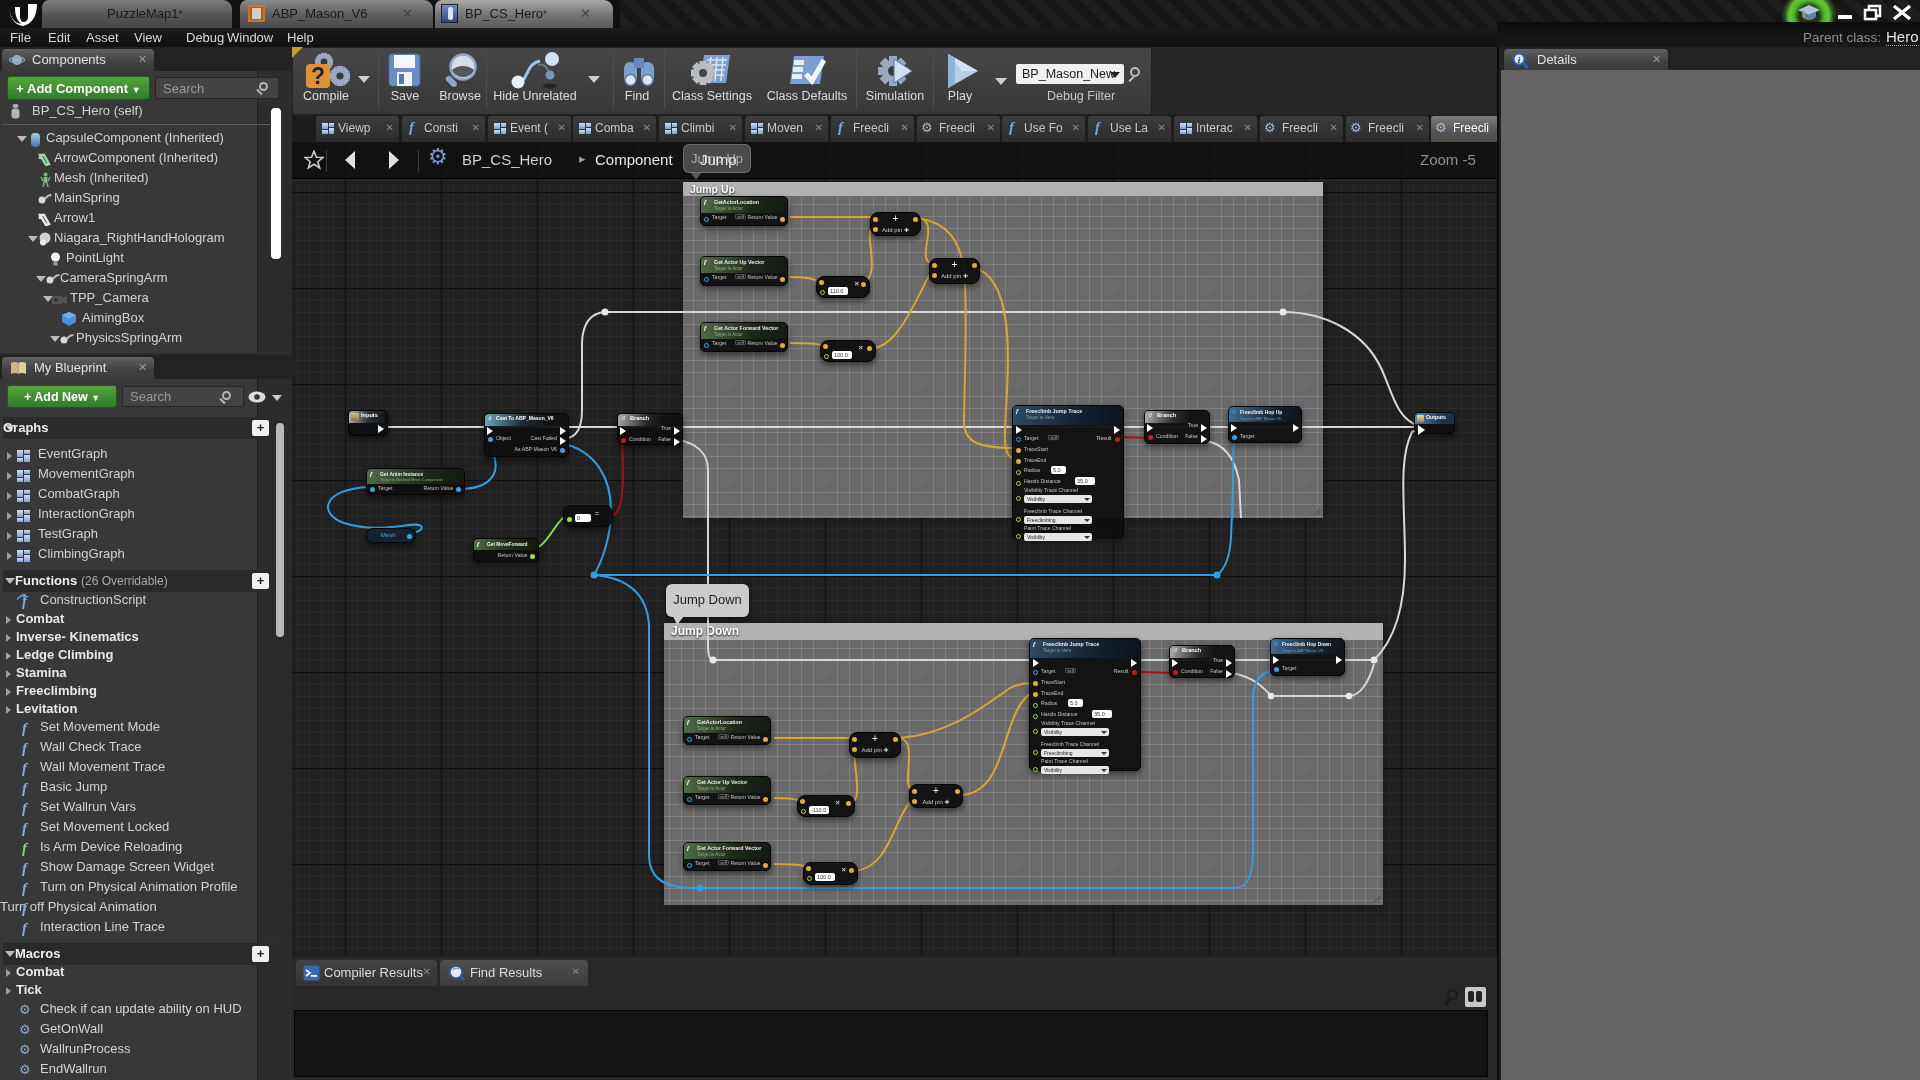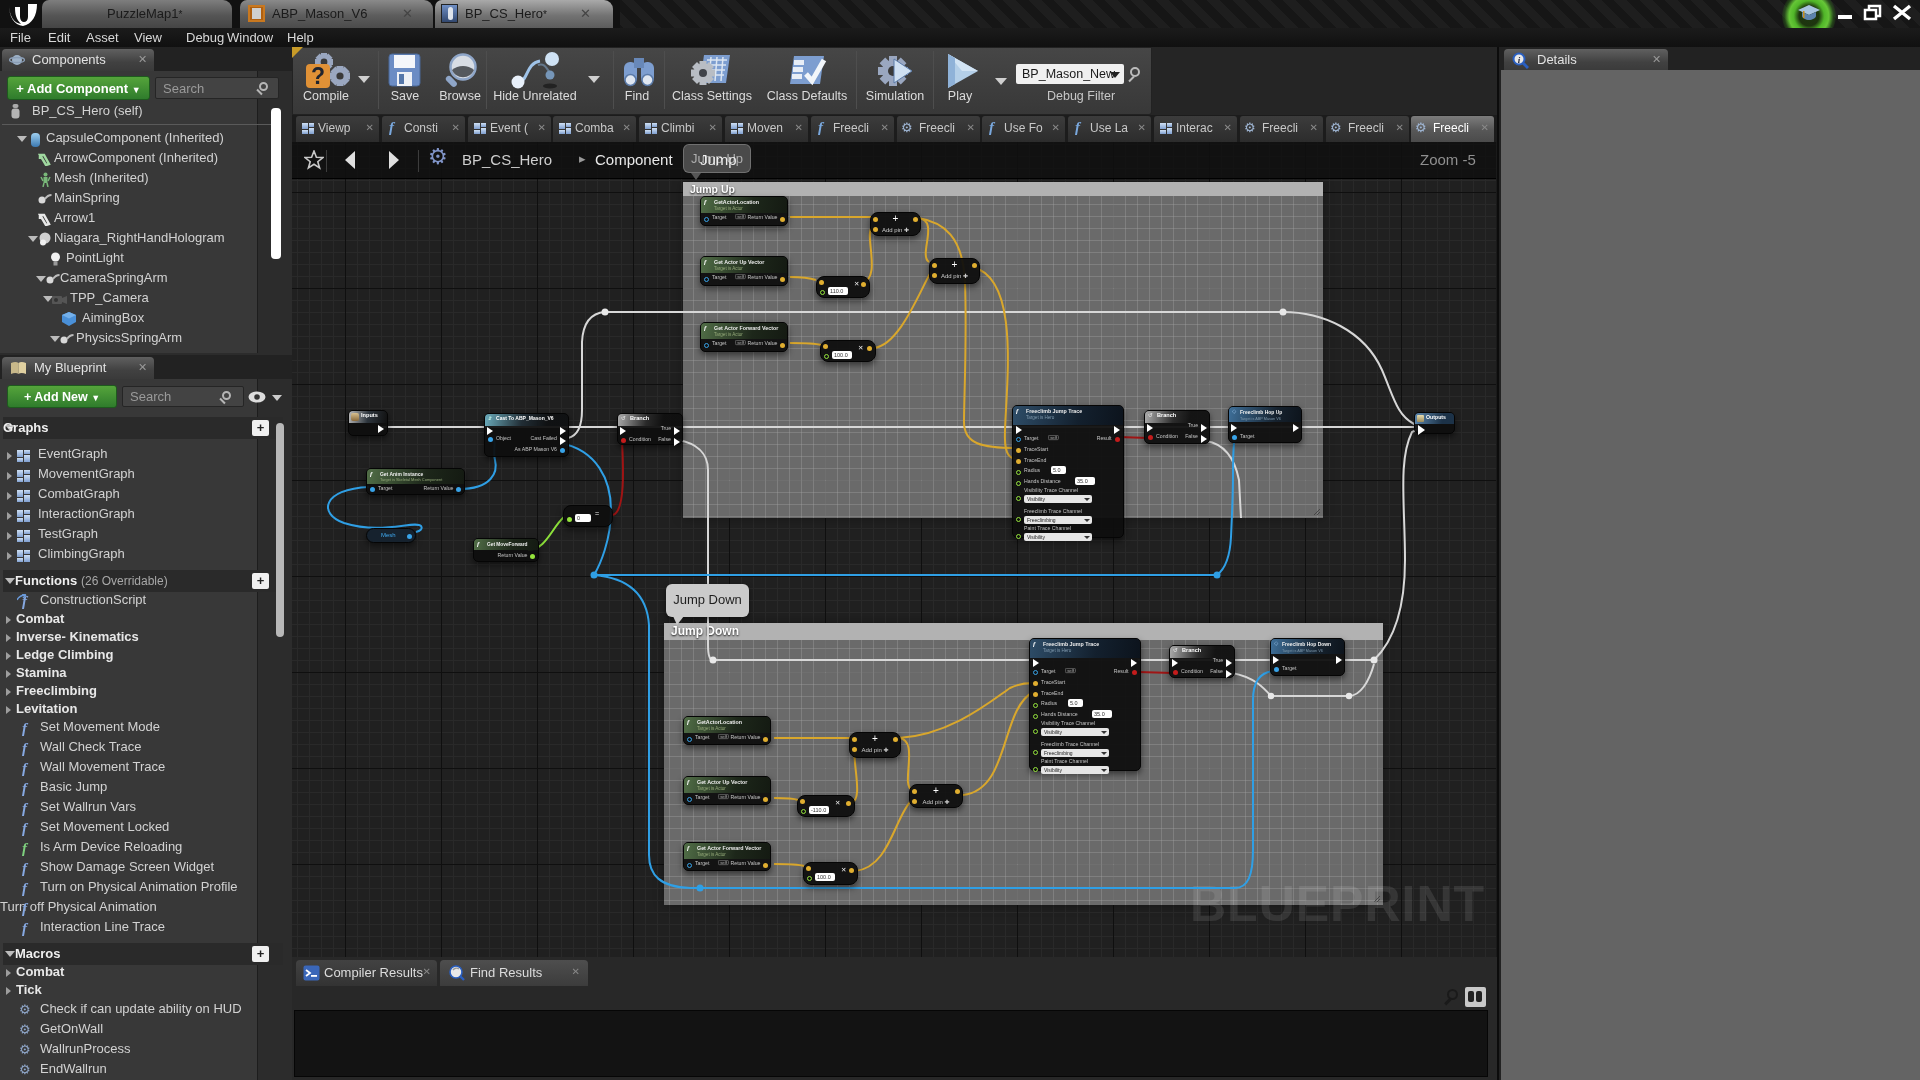--- a/index.html
+++ b/index.html
@@ -34,21 +34,21 @@
 .fico{position:absolute;font-family:"Liberation Serif",serif;font-style:italic;font-weight:bold;color:#86a8e0;font-size:15px;}
 .gear{position:absolute;color:#8fa6c8;font-size:13px;}
 
 #toolrow{left:292px;top:47px;width:1205px;height:68px;background:#252525;}
 #toolcard{position:absolute;left:0;top:0;width:860px;height:68px;background:linear-gradient(#464646,#383838);border:1px solid #222;border-radius:0 0 3px 0;}
 .tlabel{position:absolute;color:#dcdcdc;font-size:12.5px;white-space:nowrap;transform:translateX(-50%);top:42px;}
 .tdiv{position:absolute;top:4px;width:1px;height:58px;background:#2a2a2a;border-right:1px solid #4e4e4e;}
 .caret{position:absolute;width:0;height:0;border-left:6px solid transparent;border-right:6px solid transparent;border-top:7px solid #cfcfcf;}
 
 #doctabs{left:292px;top:115px;width:1205px;height:27px;background:#1c1c1c;}
-.dtab{position:absolute;top:1px;height:26px;background:linear-gradient(#3c3c3c,#2c2c2c);border-radius:3px 3px 0 0;color:#c8c8c8;font-size:12px;}
+.dtab{position:absolute;top:1px;height:26px;background:linear-gradient(#3c3c3c,#2c2c2c);border-radius:3px 3px 0 0;color:#c8c8c8;font-size:12px;margin-left:20px;}
 .dtab.act{background:linear-gradient(#7c7c7c,#575757 55%,#4b4b4b);color:#fff;}
 .dtab .x{position:absolute;right:5px;top:6px;color:#8a8a8a;font-size:10px;}
 .dtab .dl{position:absolute;left:22px;top:5px;white-space:nowrap;}
 .dg{position:absolute;left:6px;top:7px;width:13px;height:12px;}
 .dg i{position:absolute;background:linear-gradient(#cfe0f4,#7f9fd0);}
 .dfi{position:absolute;left:7px;top:3px;font-family:"Liberation Serif",serif;font-style:italic;font-weight:bold;color:#7aa8dd;font-size:15px;}
 .dge{position:absolute;left:4px;top:4px;color:#9fb6d4;font-size:13px;}
 
 #graph{left:292px;top:142px;width:1204px;height:815px;overflow:hidden;background-color:#202020;background-image:linear-gradient(#0f0f0f 1px,transparent 1px),linear-gradient(90deg,#0f0f0f 1px,transparent 1px),linear-gradient(#292929 1px,transparent 1px),linear-gradient(90deg,#292929 1px,transparent 1px);background-size:96px 96px,96px 96px,12px 12px,12px 12px;background-position:-3px -46px,-43px 0px,-3px -46px,-43px 0px;}
 #bcrumb{position:absolute;left:0;top:0;width:1204px;height:37px;background:rgba(15,15,15,0.85);border-bottom:1px solid #000;color:#cfcfcf;}
@@ -527,21 +527,20 @@
         <svg style="position:absolute;right:2px;bottom:2px" width="8" height="8">
           <path d="M7 1 L1 7 M7 4 L4 7" stroke="rgba(60,60,60,0.8)" stroke-width="1"></path>
         </svg>
       </div>
 <div class="comment" style="left:372px;top:481px;width:719px;height:282px;background-position:5px 1px;">
         <div class="chd" style="height:17px;font-size:12px;line-height:17px;">Jump Down</div>
         <svg style="position:absolute;right:2px;bottom:2px" width="8" height="8">
           <path d="M7 1 L1 7 M7 4 L4 7" stroke="rgba(60,60,60,0.8)" stroke-width="1"></path>
         </svg>
       </div>
-<div id="wmark">BLUEPRINT</div>
 <svg id="wires" viewBox="0 0 1204 815">
 <g fill="none" stroke="#d7d7d7" stroke-width="2">
 <path d="M87,285 L1128,285"></path>
 <path d="M313,170 C300,171 291,180 290,200 L290,268 C290,284 285,294 276,296"></path>
 <path d="M313,170 H991"></path>
 <path d="M991,170 C1030,170 1072,188 1090,228 C1102,256 1105,273 1122,282 L1128,285"></path>
 <path d="M386,298 C403,301 416,310 416,328 L416,503 C416,513 418,518 421,518 H741"></path>
 <path d="M846,518 H1082"></path>
 <path d="M940,531 C962,535 972,546 979,554 L1057,554 C1068,554 1077,540 1082,522"></path>
 <path d="M1082,518 C1108,493 1113,453 1113,418 C1113,363 1106,318 1120,290 L1128,286"></path>
@@ -932,20 +931,24 @@
  </div>
  <div class="abs" style="left:1155px;top:32px;width:11px;height:11px;border:2.5px solid #1a1a1a;border-radius:50%;"></div>
  <div class="abs" style="left:1152px;top:43px;width:8px;height:3px;background:#1a1a1a;transform:rotate(135deg);"></div>
  <div class="abs" style="left:1173px;top:30px;width:21px;height:20px;background:#c9c9c9;border-radius:2px;">
    <div class="abs" style="left:3px;top:4px;width:6px;height:11px;background:#222;border-radius:2px;"></div>
    <div class="abs" style="left:11px;top:4px;width:6px;height:11px;background:#222;border-radius:2px;"></div>
  </div>
  <div id="bcontent"></div>
 </div>
 
+<div class="abs" id="parentclass">
+ <span class="abs" style="left:306px;top:8px;color:#8f8f8f;font-size:13.5px;">Parent class:</span>
+ <span class="abs" style="left:389px;top:6px;color:#e4e4e4;font-size:15px;border-bottom:1px dotted #aaa;">Hero</span>
+</div>
 
 <div class="abs" id="rightpanel">
  <div class="ptab" style="left:5px;width:164px;">
    <svg class="abs" style="left:8px;top:3px" width="17" height="17" viewBox="0 0 17 17">
           <circle cx="7" cy="7" r="5.5" fill="#e8e8e8" stroke="#2a5fc0" stroke-width="2"></circle>
           <text x="7" y="10.5" font-size="9" font-weight="bold" font-style="italic" fill="#223" text-anchor="middle" font-family="Liberation Serif">i</text>
           <path d="M11 11 L16 16" stroke="#2a5fc0" stroke-width="3"></path>
         </svg>
    <span class="abs" style="left:33px;top:3px;">Details</span>
    <span class="abs" style="left:148px;top:4px;color:#999;font-size:11px;">✕</span>

